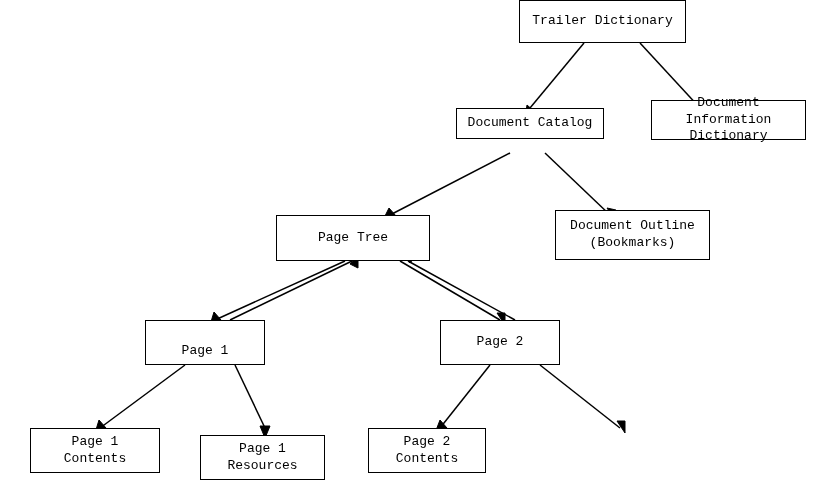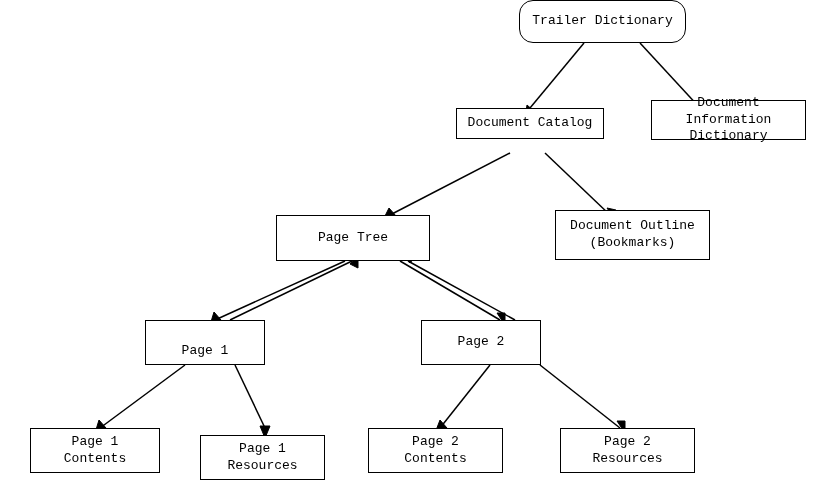--- a/index.html
+++ b/index.html
@@ -82,21 +82,21 @@
     <line x1="235" y1="365" x2="265" y2="428"></line>
     <polygon points="265,438 260,426 270,426"></polygon>
 
     <line x1="490" y1="365" x2="440" y2="428"></line>
     <polygon points="435,433 440,420 447,428"></polygon>
 
     <line x1="540" y1="365" x2="620" y2="428"></line>
     <polygon points="625,433 617,421 625,421"></polygon>
   </svg>
 
-  <div class="node" style="left:519px; top:0px; width:167px; height:43px;border-radius:14px;">
+  <div class="node" style="left:519px; top:0px; width:167px; height:43px;">
     <span>Trailer Dictionary</span>
   </div>
 
   <div class="node" style="left:456px; top:108px; width:148px; height:31px;">
     <span>Document Catalog</span>
   </div>
 
   <div class="node" style="left:651px; top:100px; width:155px; height:40px;">
     <span style="white-space:pre-line;">Document Information
 Dictionary</span>
@@ -108,32 +108,29 @@
 
   <div class="node" style="left:555px; top:210px; width:155px; height:50px;">
     <span style="white-space:pre-line;">Document Outline
 (Bookmarks)</span>
   </div>
 
   <div class="node" style="left:145px; top:320px; width:120px; height:45px;align-items:flex-end;">
     <span>Page 1</span>
   </div>
 
-  <div class="node" style="left:421px; top:320px; width:120px; height:45px;">
+  <div class="node" style="left:440px; top:320px; width:120px; height:45px;">
     <span>Page 2</span>
   </div>
 
   <div class="node" style="left:30px; top:428px; width:130px; height:45px;">
     <span>Page 1 Contents</span>
   </div>
 
   <div class="node" style="left:200px; top:435px; width:125px; height:45px;">
     <span>Page 1 Resources</span>
   </div>
 
-  <div class="node" style="left:368px; top:428px; width:135px; height:45px;">
+  <div class="node" style="left:368px; top:428px; width:118px; height:45px;">
     <span>Page 2 Contents</span>
   </div>
 
-  <div class="node" style="left:560px; top:428px; width:135px; height:45px;">
-    <span>Page 2 Resources</span>
-  </div>
 </div>
 
 </body></html>

